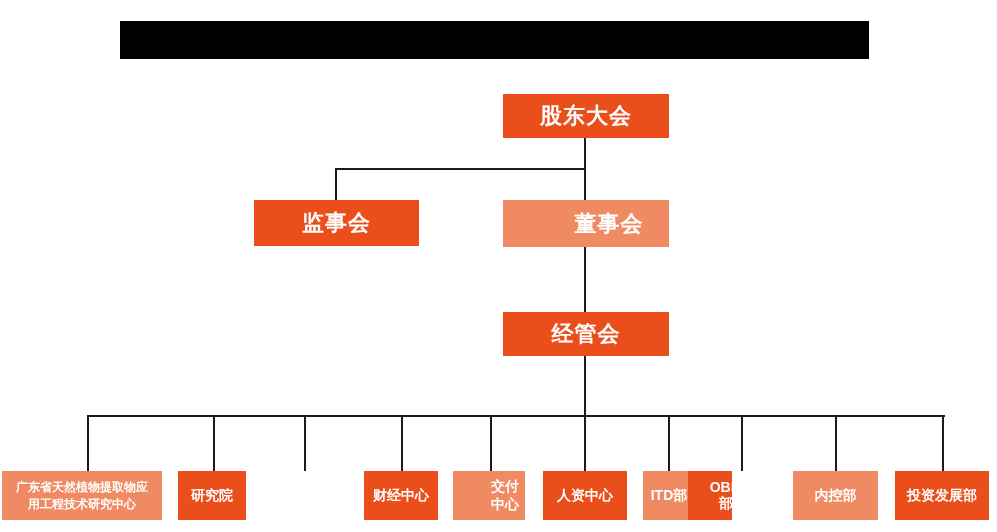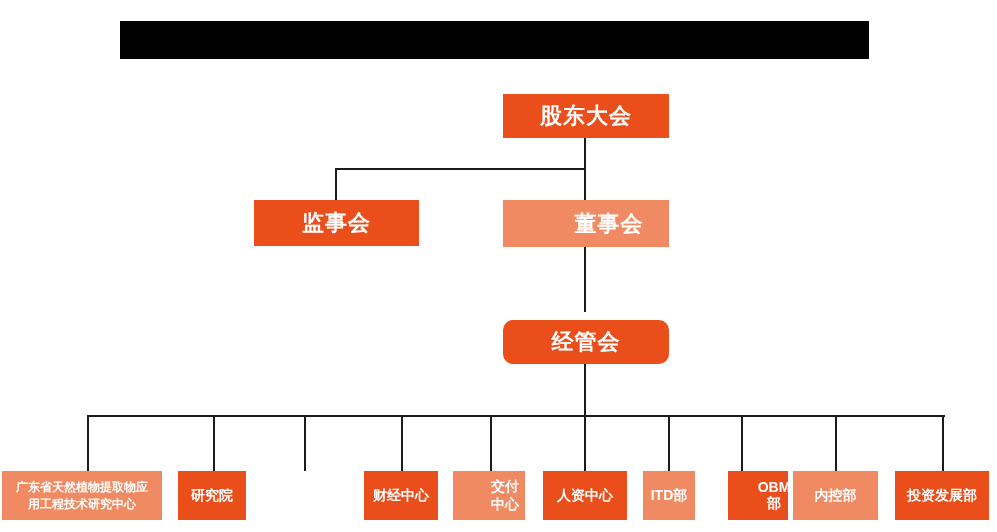--- a/index.html
+++ b/index.html
@@ -70,34 +70,34 @@
   <div class="line v" style="left:741px;top:415px;height:56px;"></div>
   <div class="line v" style="left:835px;top:415px;height:56px;"></div>
   <div class="line v" style="left:942px;top:415px;height:56px;"></div>
 
   <div class="node primary tier" style="left:503px;top:94px;width:166px;height:44px;">股东大会</div>
 
   <div class="node primary tier" style="left:254px;top:200px;width:165px;height:46px;">监事会</div>
 
   <div class="node secondary tier" style="left:503px;top:200px;width:166px;height:47px;padding-left:46px;">董事会</div>
 
-  <div class="node primary tier" style="left:503px;top:320px;width:166px;height:44px;border-radius:10px;">经管会</div>
+  <div class="node primary tier" style="left:503px;top:312px;width:166px;height:44px;">经管会</div>
 
   <div class="node secondary dept dept-long" style="left:2px;top:471px;width:160px;height:49px;">广东省天然植物提取物应用工程技术研究中心</div>
 
   <div class="node primary dept" style="left:178px;top:471px;width:68px;height:49px;">研究院</div>
 
 
   <div class="node primary dept" style="left:364px;top:471px;width:74px;height:49px;">财经中心</div>
 
   <div class="node secondary dept" style="left:453px;top:471px;width:72px;height:49px;padding-left:32px;">交付中心</div>
 
   <div class="node primary dept" style="left:543px;top:471px;width:84px;height:49px;">人资中心</div>
 
   <div class="node secondary dept" style="left:643px;top:471px;width:52px;height:49px;">ITD部</div>
 
-  <div class="node primary dept" style="left:728px;top:471px;width:60px;height:49px;padding-left:32px;">OBM部</div>
+  <div class="node primary dept" style="left:688px;top:471px;width:44px;height:49px;padding-left:32px;">OBM部</div>
 
   <div class="node secondary dept" style="left:793px;top:471px;width:85px;height:49px;">内控部</div>
 
   <div class="node primary dept" style="left:895px;top:471px;width:94px;height:49px;">投资发展部</div>
 
 </div>
 
 </body></html>

